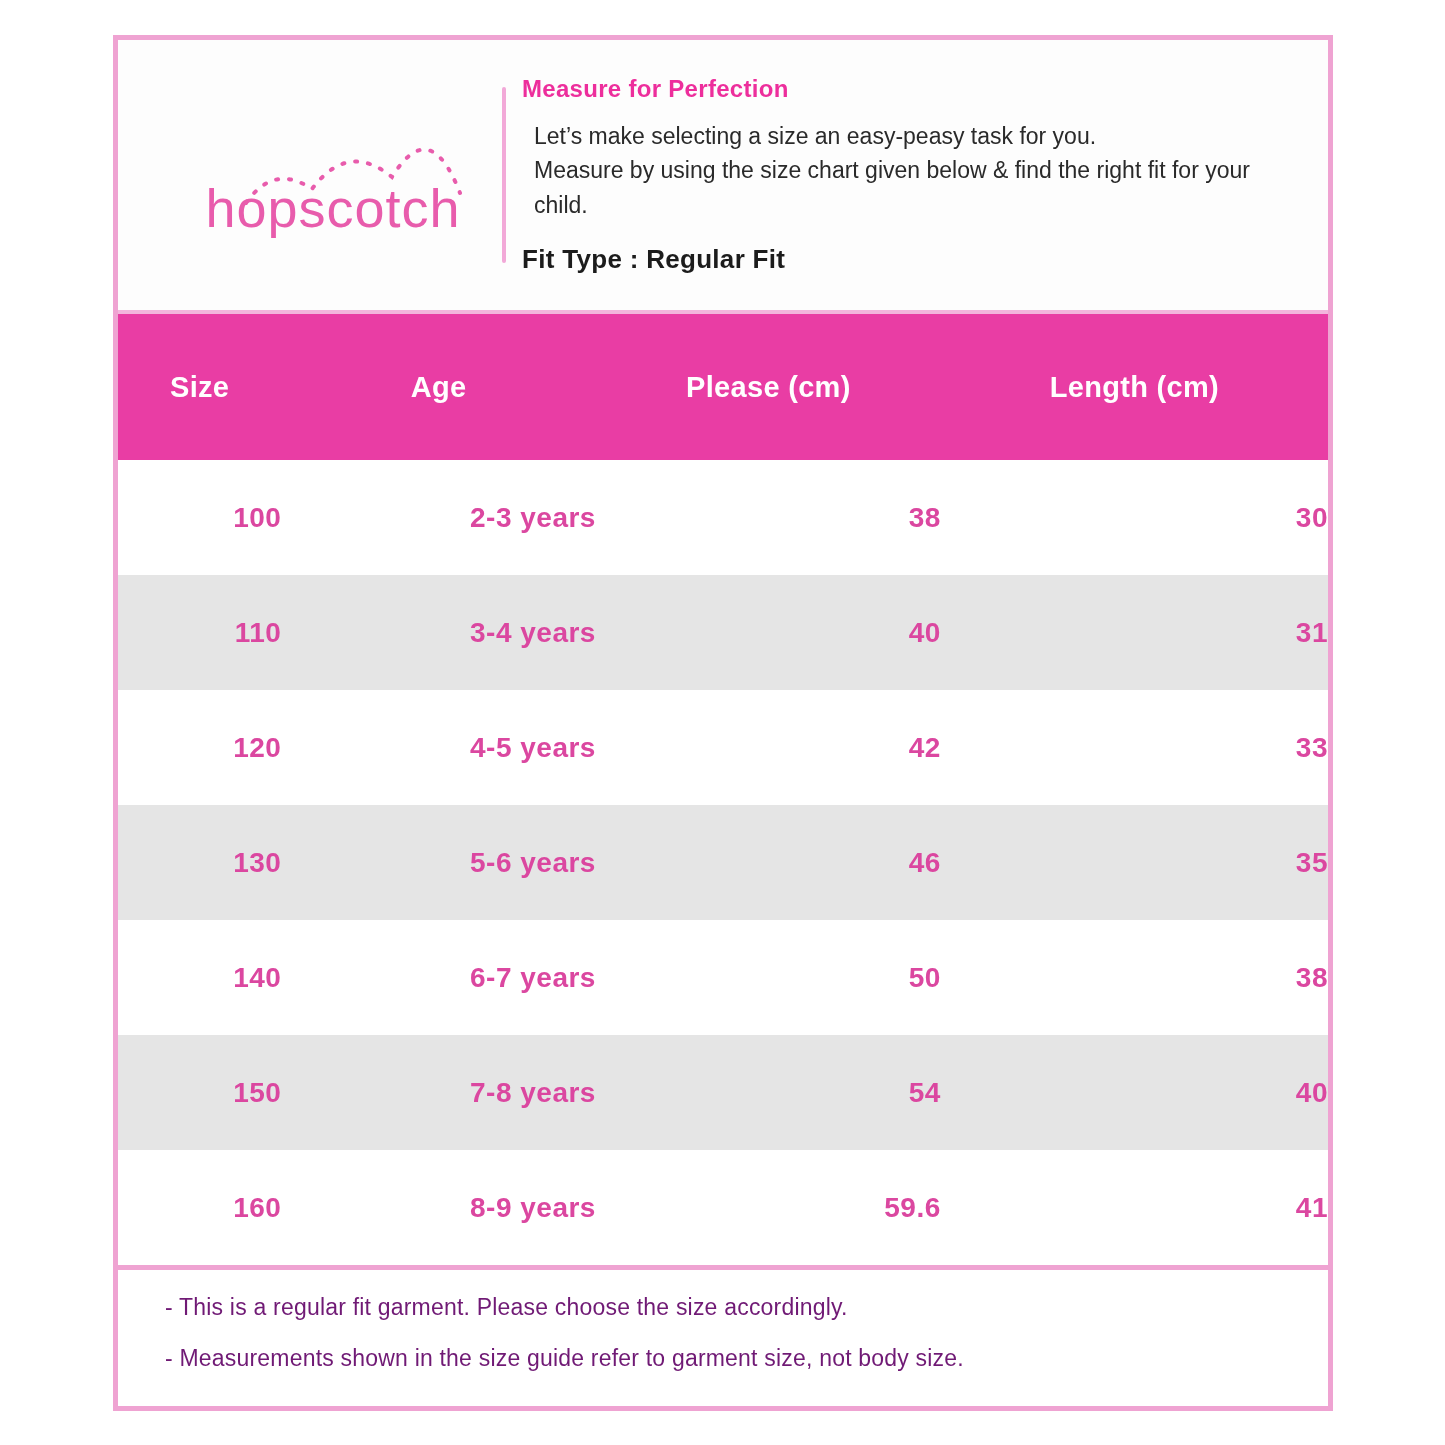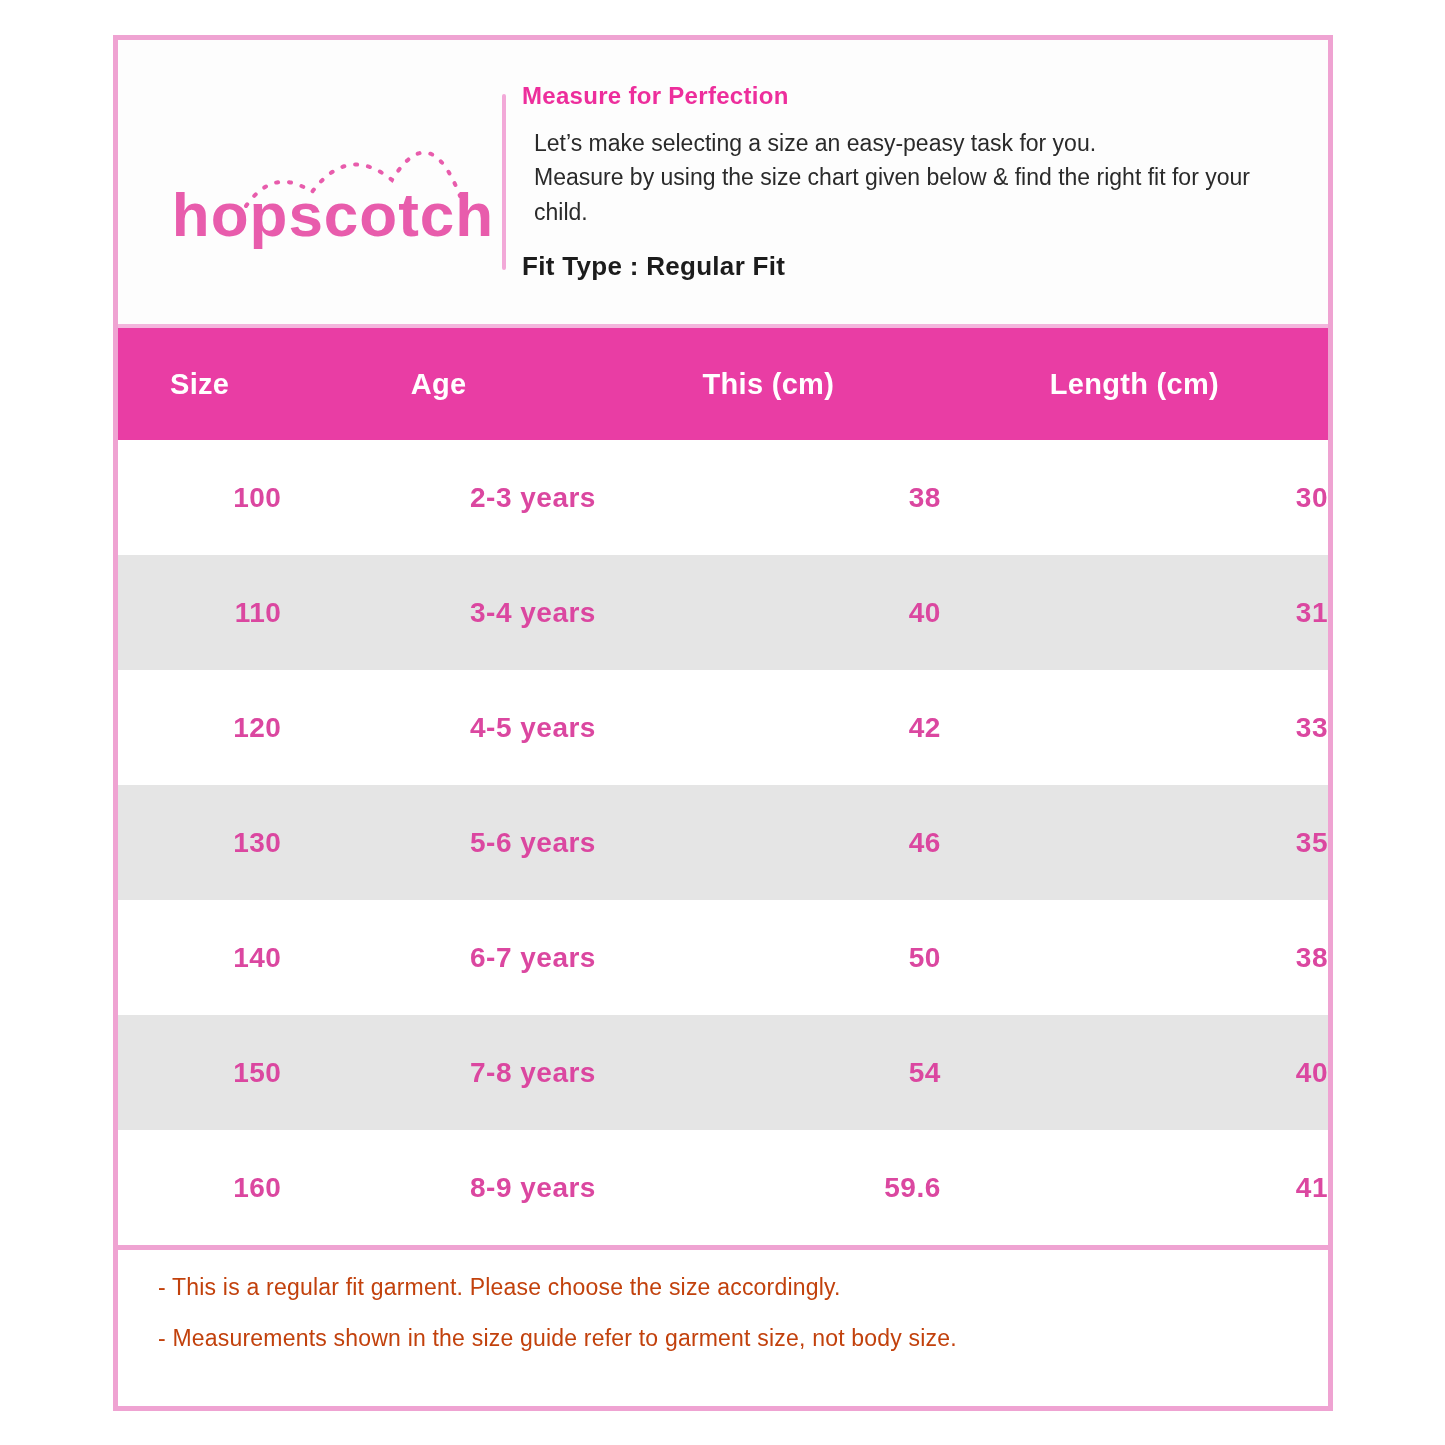--- a/index.html
+++ b/index.html
@@ -28,22 +28,22 @@
   }
   .logo-wrap {
     width: 330px;
     margin-left: 50px;
     display: flex;
     flex-direction: column;
     align-items: center;
   }
   .logo-arcs { display: block; margin-left: 40px; }
   .logo-text {
-    font-size: 62px;
-    font-weight: 700;
+    font-size: 54px;
+    font-weight: 400;
     color: #E85CAC;
     letter-spacing: 1px;
     margin-top: -34px;
     line-height: 1;
   }
   .v-divider {
     width: 4px;
     height: 176px;
     background: #F2A9D8;
     border-radius: 3px;
@@ -74,21 +74,21 @@
     letter-spacing: 0.3px;
   }
 
   
   .size-table { width: 100%; border-collapse: collapse; table-layout: fixed; }
   .size-table col.c1 { width: 13.5%; }
   .size-table col.c2 { width: 26%; }
   .size-table col.c3 { width: 28.5%; }
   .size-table col.c4 { width: 32%; }
   .size-table th {
-    height: 112px;
+    height: 146px;
     background: #E93DA4;
     color: #ffffff;
     font-size: 29px;
     font-weight: bold;
     text-align: center;
     letter-spacing: 0.3px;
   }
   .size-table td {
     height: 115px;
     text-align: right;
@@ -107,22 +107,22 @@
   }
   .notes-title {
     color: #ED2E9C;
     font-size: 27px;
     font-weight: bold;
     letter-spacing: 0.3px;
     margin: 6px 0 18px 2px;
   }
   .note-item {
     font-size: 23px;
-    color: #c2410c;
-    margin: 0 0 24px 24px;
+    color: #701a75;
+    margin: 0 0 24px 31px;
     letter-spacing: 0.2px;
   }
 </style>
 </head>
 <body>
 
 <div class="frame">
 
   <div class="top-section">
     <div class="logo-wrap">
@@ -144,21 +144,21 @@
     <colgroup>
         <col class="c1">
         <col class="c2">
         <col class="c3">
         <col class="c4">
       </colgroup>
     <thead>
       <tr>
         <th>Size</th>
         <th>Age</th>
-        <th>This (cm)</th>
+        <th>Please (cm)</th>
         <th>Length (cm)</th>
       </tr>
     </thead>
     <tbody>
       <tr>
         <td>100</td>
         <td>2-3 years</td>
         <td>38</td>
         <td>30</td>
       </tr>

